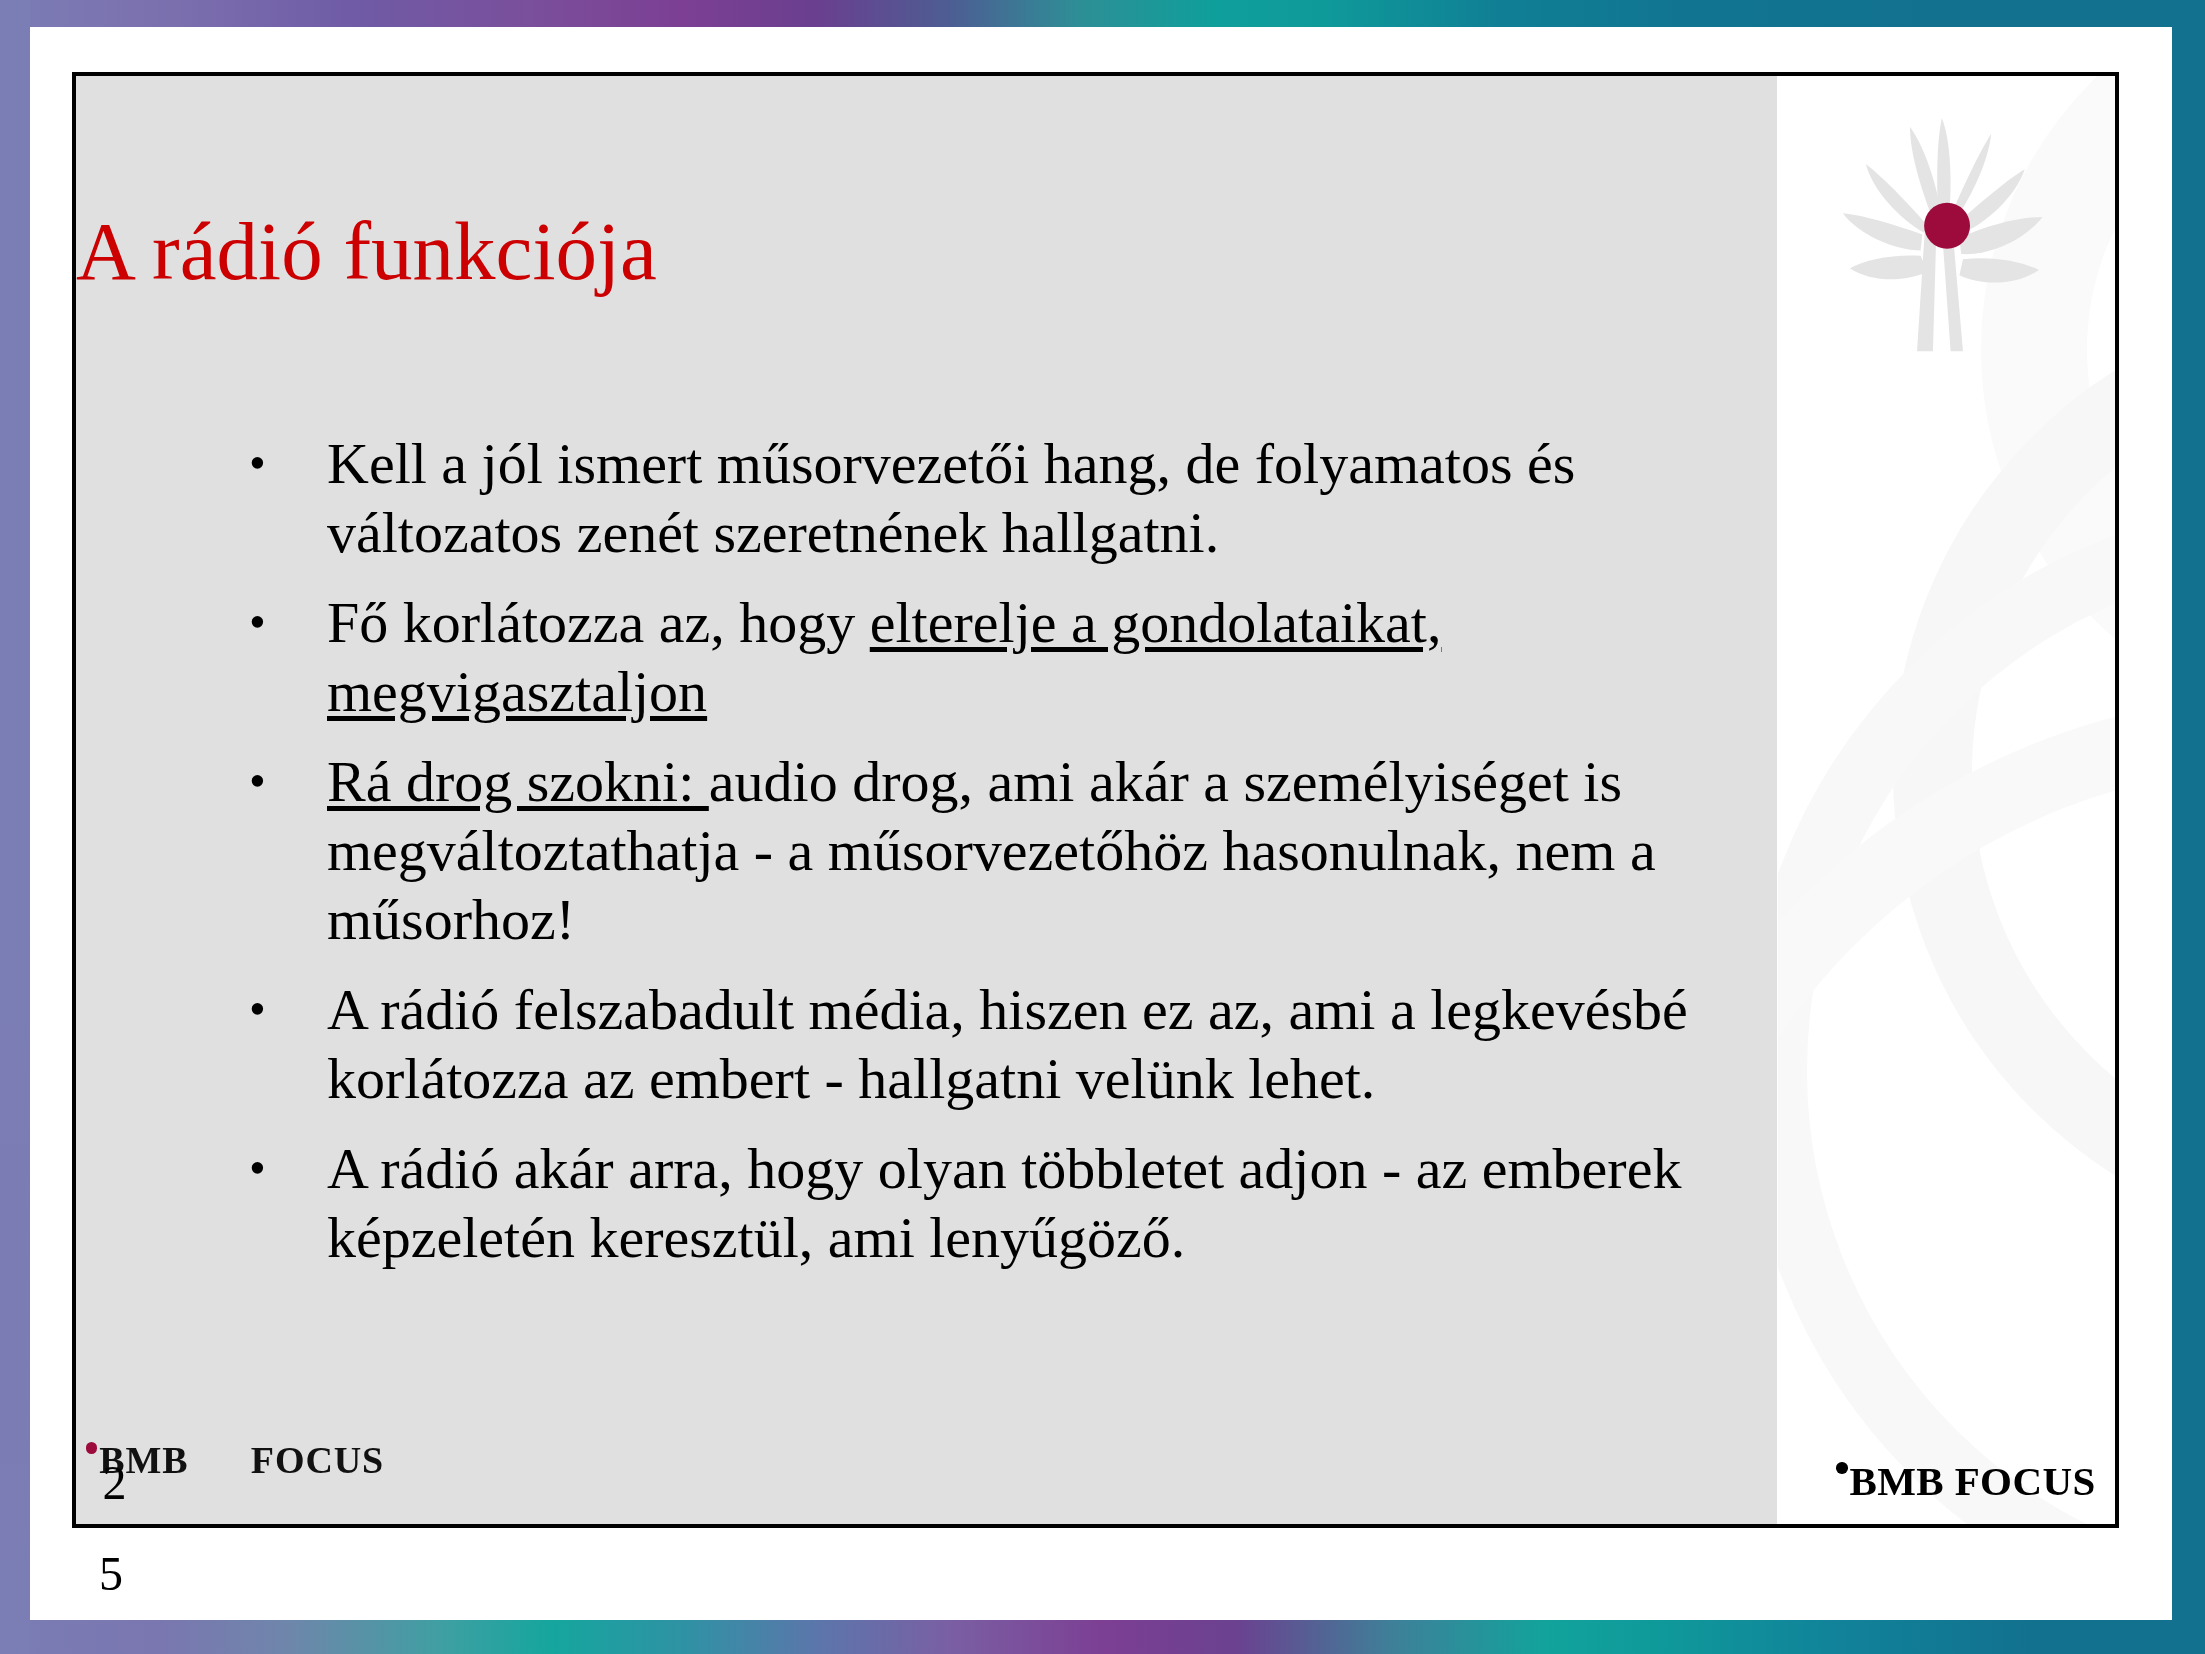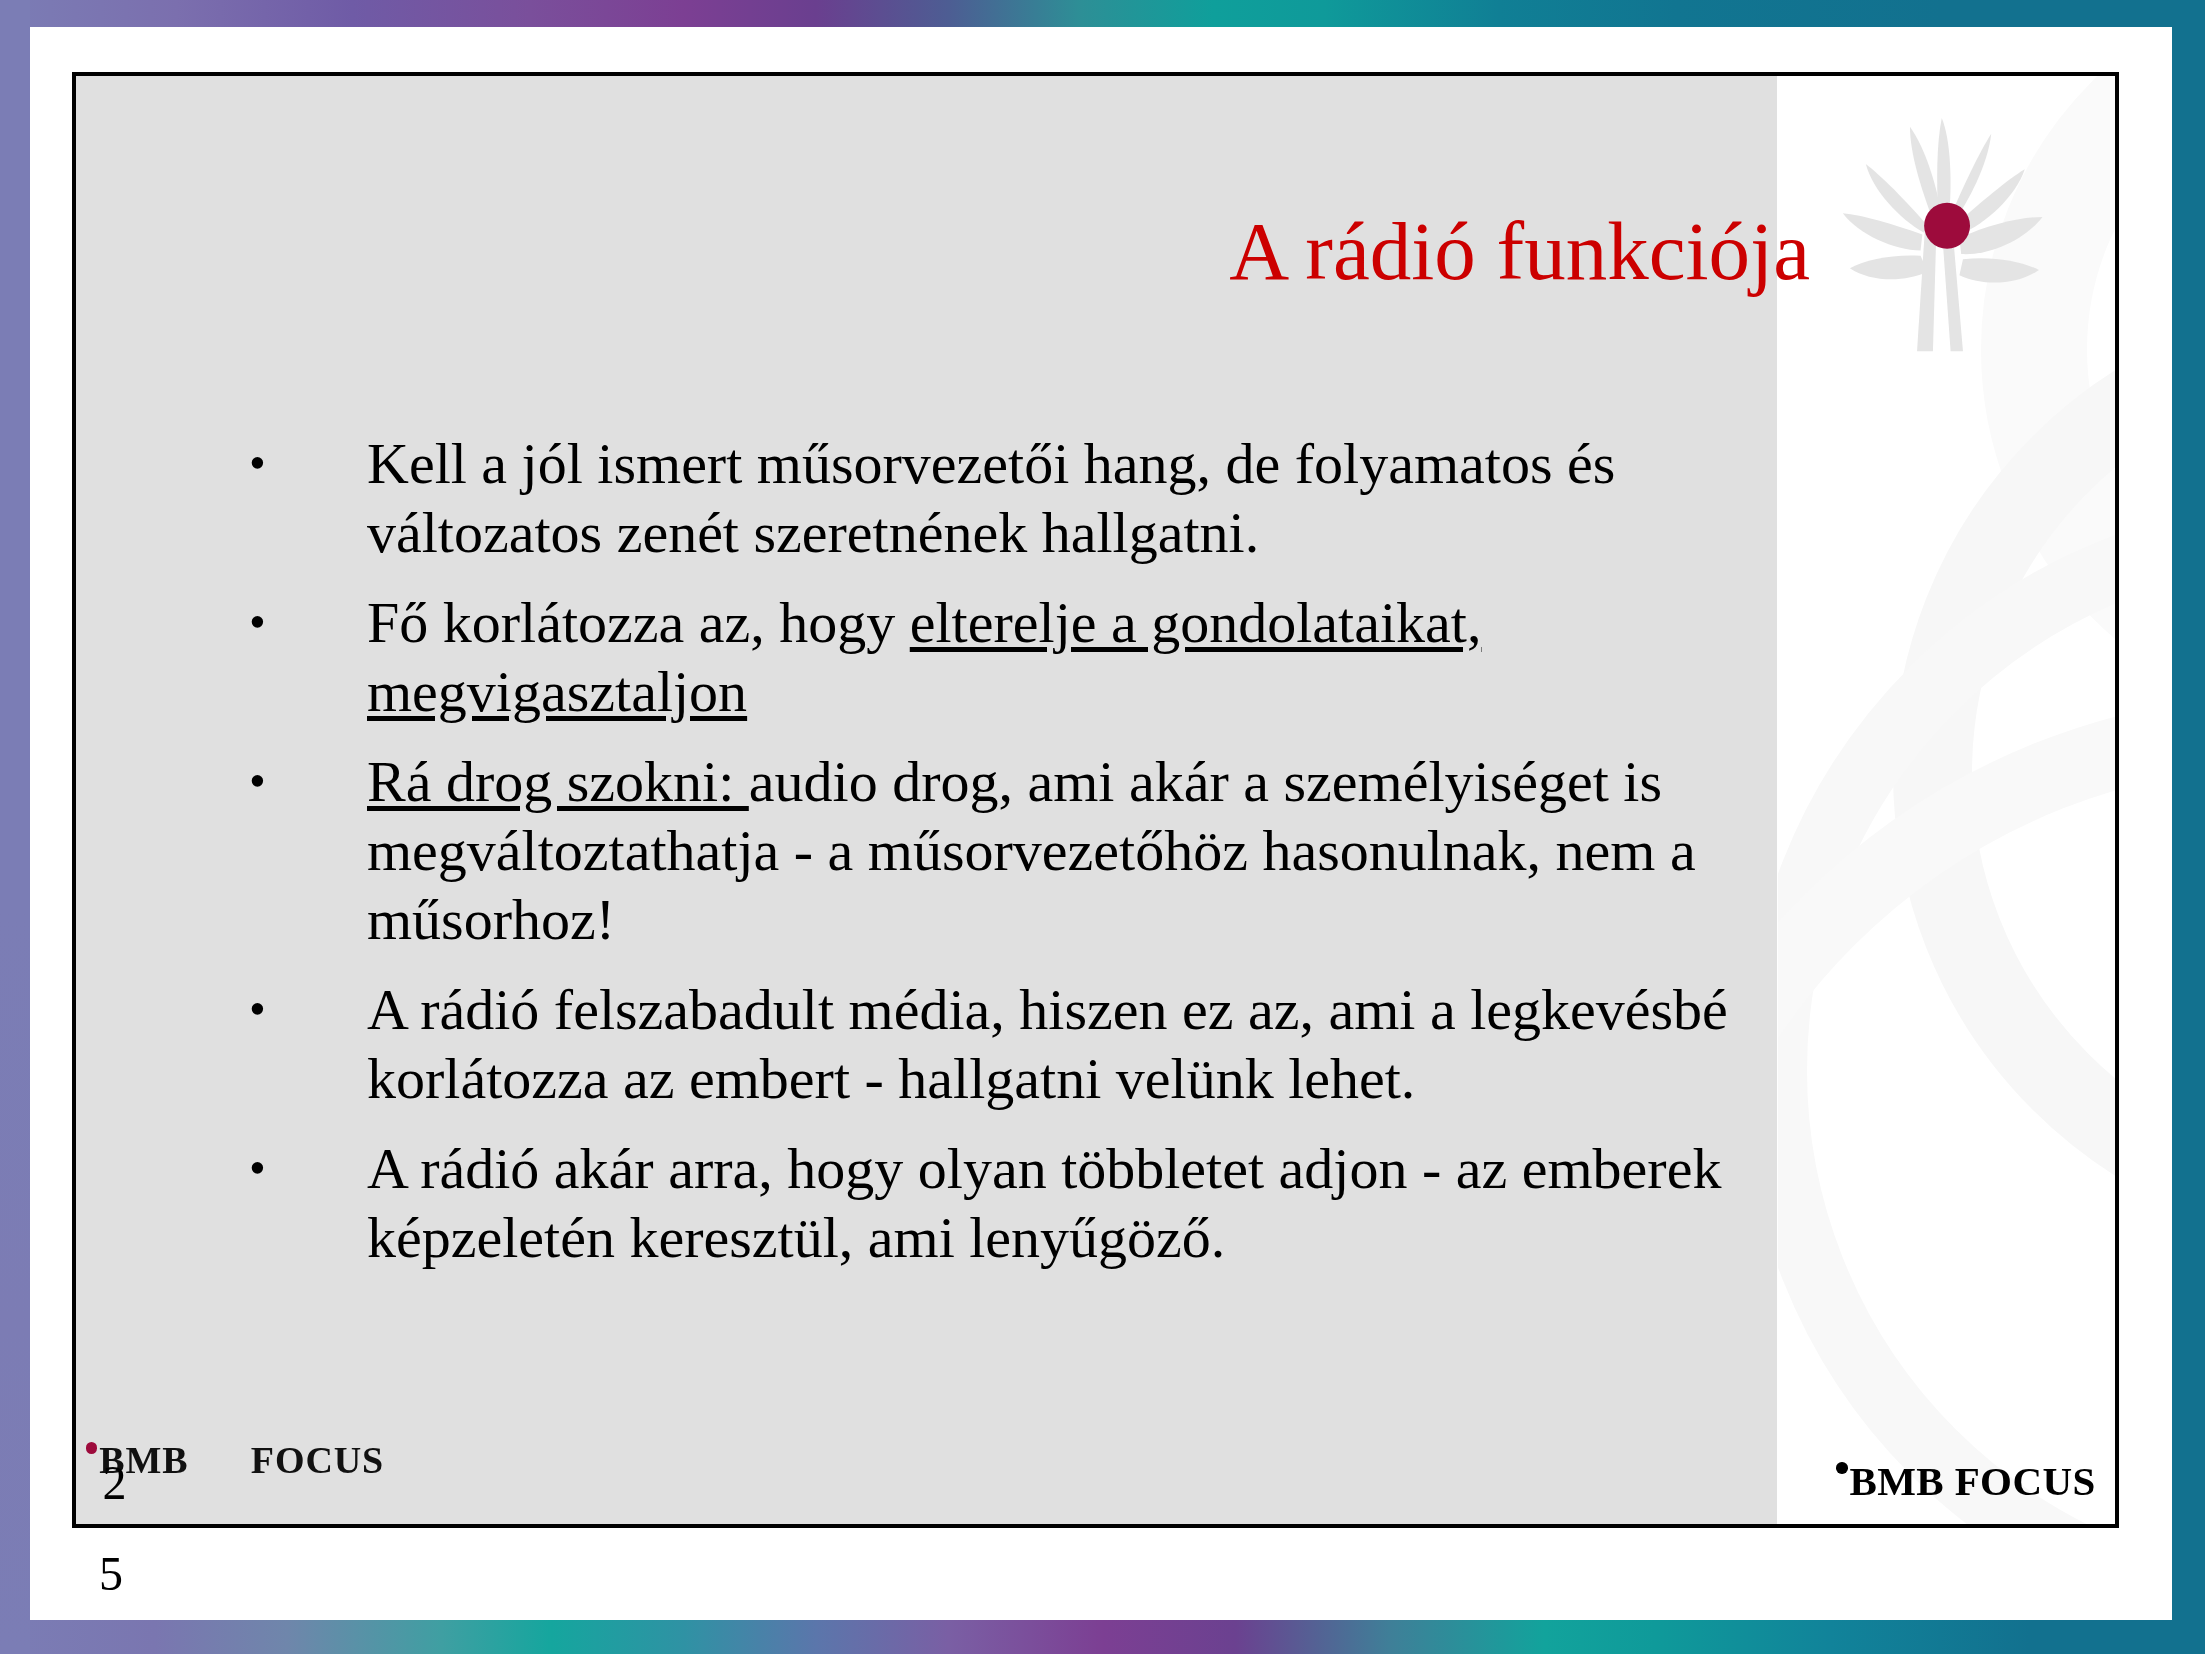--- a/index.html
+++ b/index.html
@@ -148,28 +148,27 @@
     border: 106px solid #fafafa;
     border-radius: 50%;
   }
 
   
   #slide-title {
     position: absolute;
     left: 0;
     top: 132px;
     width: 1701px;
-    text-align: right;
+    text-align: left;
     color: #cc0000;
     font-size: 83px;
     line-height: 1.05;
     font-family: "Liberation Serif", "DejaVu Serif", serif;
     white-space: nowrap;
     z-index: 3;
-    margin-left: 33px;
   }
 
   
   #bullets {
     position: absolute;
     left: 173px;
     top: 353px;
     width: 1482px;
     z-index: 3;
   }
@@ -185,21 +184,20 @@
   .bullet-marker {
     flex: 0 0 auto;
     width: 78px;
     text-align: left;
     font-size: 48px;
     line-height: 1.42;
     color: #000;
   }
   .bullet-text {
     flex: 1 1 auto;
-    margin-left: 40px;
   }
   .u { text-decoration: underline; text-underline-offset: 5.3px; }
 
   
   #logo-top {
     position: absolute;
     right: 16px;
     top: 19.4px;
     width: 318px;
     height: 265px;

